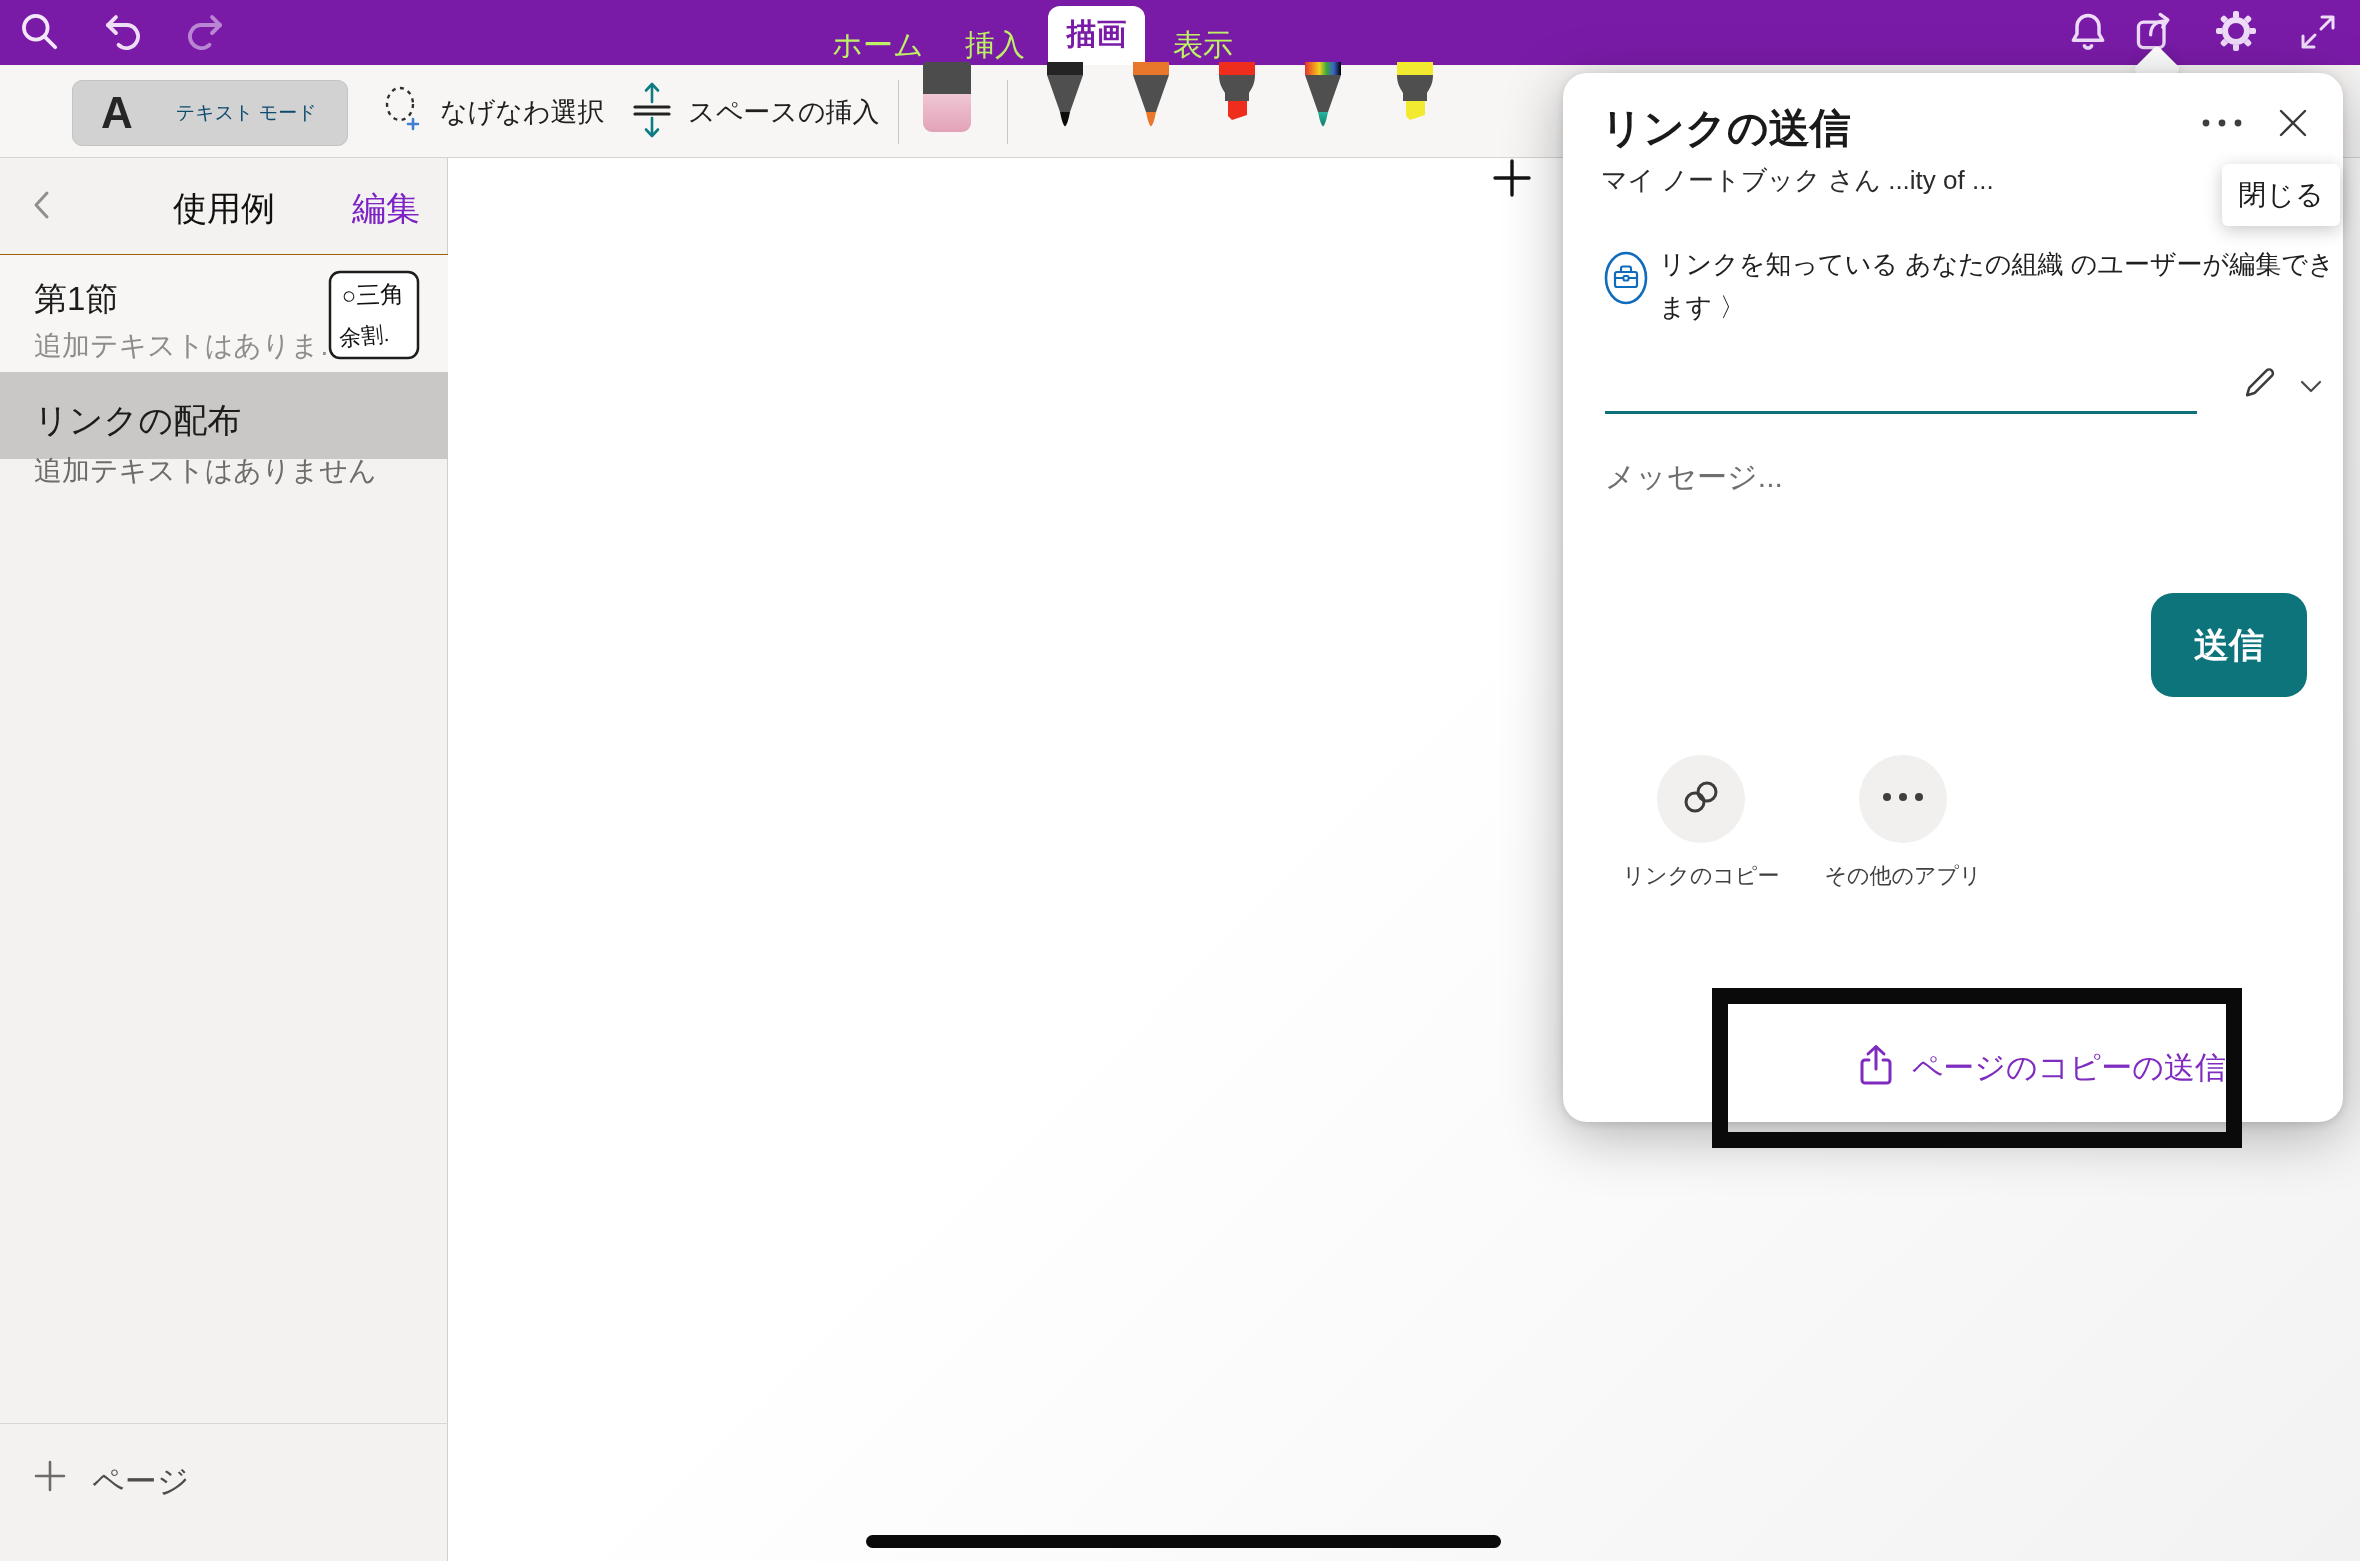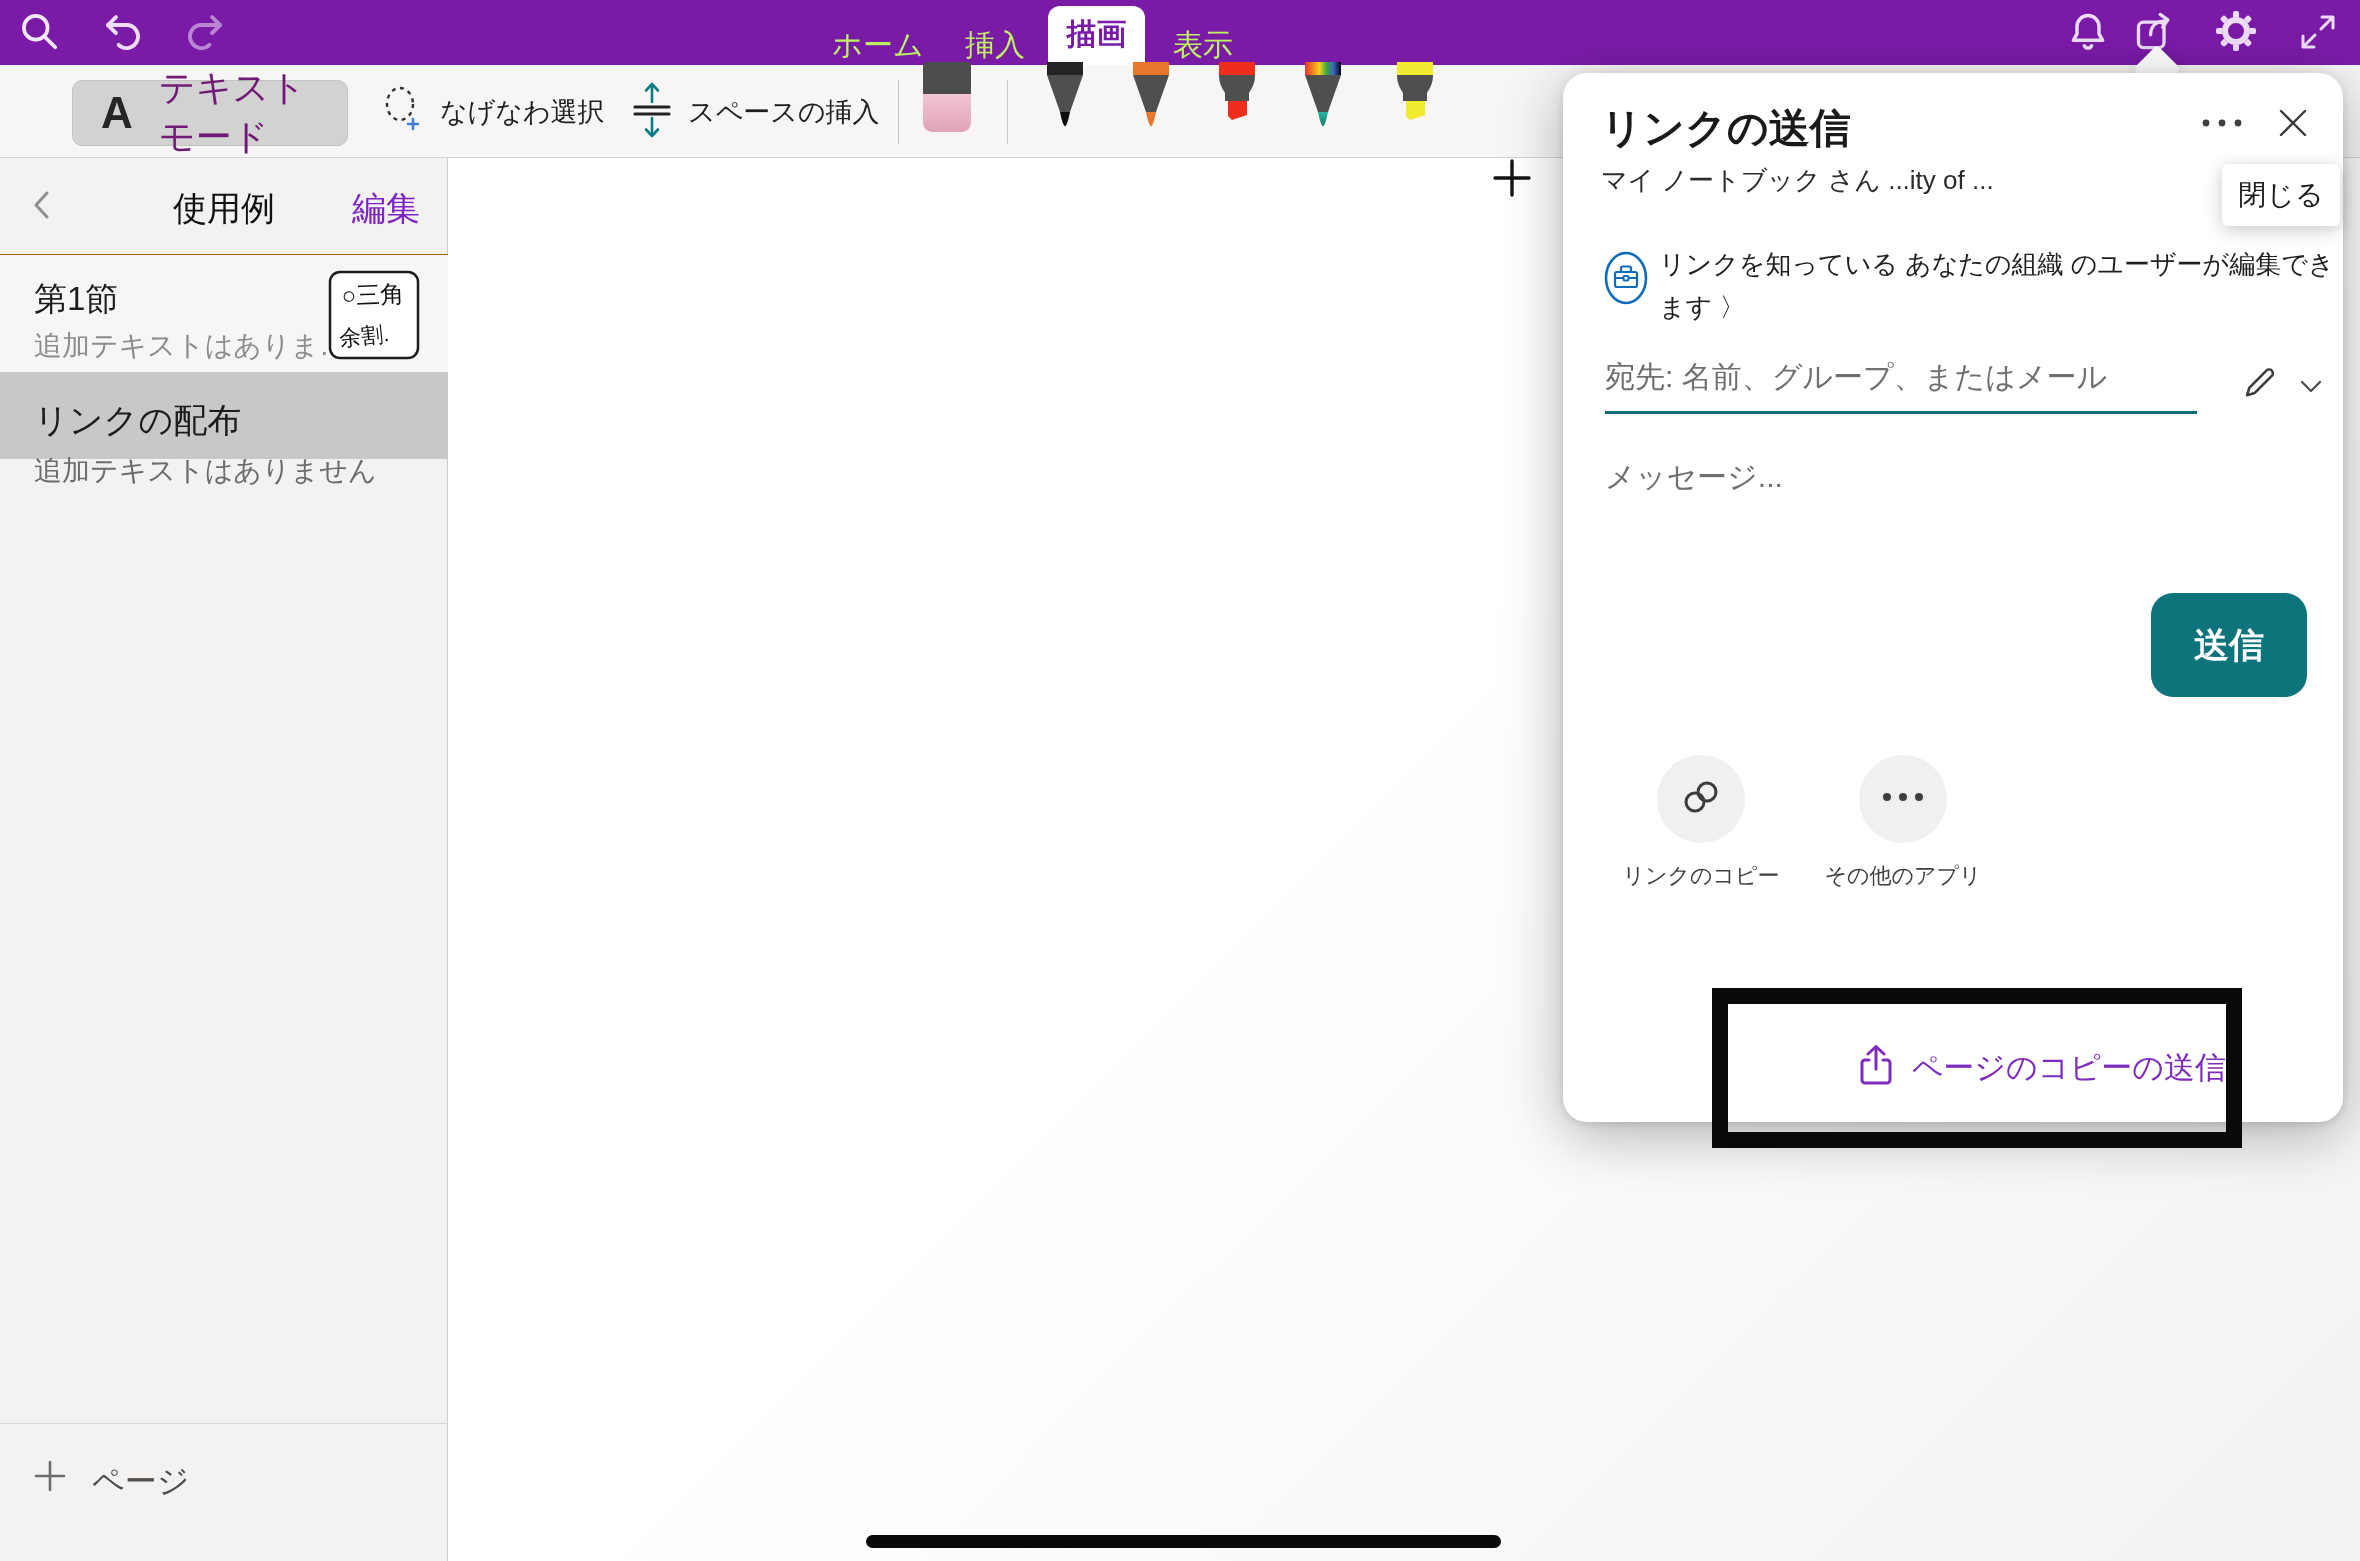--- a/index.html
+++ b/index.html
@@ -21,21 +21,21 @@
   .tab-dark { top:2px; height:63px; line-height:60px; background:#4e0e72;
               border-radius:10px 10px 0 0; color:#e9d8f5; }
 
   
   .toolbar { left:0; top:65px; width:2360px; height:93px; background:#f7f6f5;
              border-bottom:1px solid #d6d4d2; z-index:1; }
   .tm-btn { position:absolute; left:72px; top:15px; width:276px; height:66px;
             background:#d2d2d2; border:1px solid #c3c3c3; border-radius:10px;
             display:flex; align-items:center; gap:26px; padding-left:28px; cursor:pointer; }
   .tm-a { font-size:44px; font-weight:bold; color:#262626; }
-  .tm-label { font-size:36px; color:#701a75; }
+  .tm-label { font-size:19px; color:#0c4a6e;margin-left:17px; }
   .tool-group { position:absolute; top:0; height:93px; display:flex; align-items:center; gap:14px; cursor:pointer; }
   .tool-label { font-size:27px; color:#1f1f1f; white-space:nowrap; }
   .vdiv { position:absolute; top:15px; width:1px; height:64px; background:#c8c8c8; }
   .plus-btn { position:absolute; left:1489px; top:90px; cursor:pointer; }
 
   
   .pen { position:absolute; top:62px; width:46px; height:72px; cursor:pointer; }
   .eraser { position:absolute; left:923px; top:62px; width:48px; height:70px; cursor:pointer; }
   .eraser .cap { width:48px; height:32px; background:#4c4c4c; border-radius:4px 4px 0 0; }
   .eraser .bodyp { width:48px; height:38px; background:linear-gradient(#f0c6d4,#e2a2b8);
@@ -336,21 +336,20 @@
     <svg width="46" height="58" viewBox="0 0 46 58" fill="none" stroke="#0f6cbd" stroke-linecap="round" stroke-linejoin="round">
       <ellipse cx="23" cy="29" rx="20" ry="25" stroke-width="2.6"></ellipse>
       <rect x="12" y="23" width="22" height="15" rx="2" stroke-width="2.2"></rect>
       <path d="M18 23 v-3.5 a2 2 0 0 1 2 -2 h6 a2 2 0 0 1 2 2 V23" stroke-width="2.2"></path>
       <path d="M12 29 h8 M26 29 h8" stroke-width="2.2"></path>
       <rect x="20.5" y="27" width="5" height="4.5" rx="1" stroke-width="2"></rect>
     </svg>
   </span>
   <span class="perm-text">リンクを知っている あなたの組織 のユーザーが編集できます 〉</span>
 
-  <input class="to-input" type="text" placeholder="宛先: 名前、グループ、またはメール" style="">
   <span class="pencil-btn">
     <svg width="42" height="42" viewBox="0 0 36 36" fill="none" stroke="#3c3c3c" stroke-width="2.2" stroke-linejoin="round">
       <path d="M7 29 L8.8 23 L23.5 8.2 a3.2 3.2 0 0 1 4.6 4.6 L13.3 27.5 L7 29.3 Z"></path>
     </svg>
   </span>
   <span class="chev-btn">
     <svg width="28" height="28" viewBox="0 0 28 28" fill="none" stroke="#4a4a4a" stroke-width="2.2" stroke-linecap="round" stroke-linejoin="round">
       <path d="M5 9 L14 18 L23 9"></path>
     </svg>
   </span>

